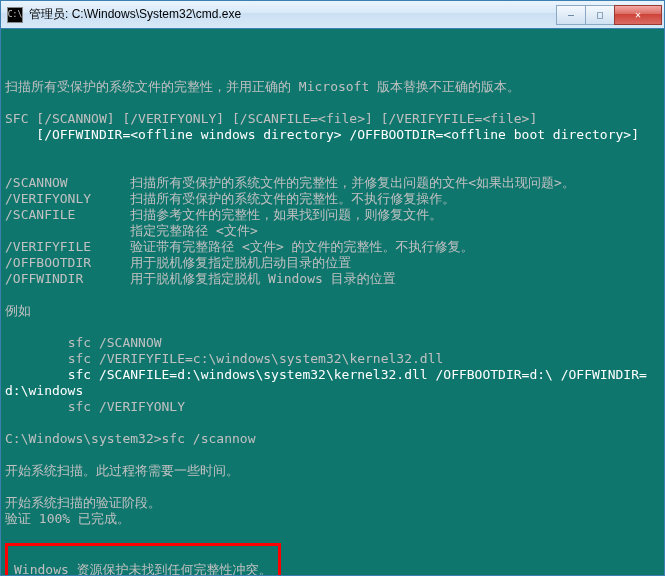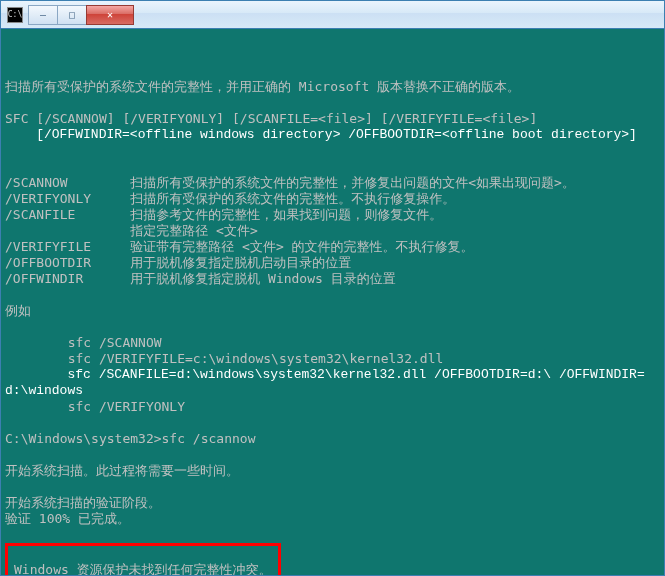--- a/index.html
+++ b/index.html
@@ -74,35 +74,36 @@
       color: #c0c0c0;
       font-family: "NSimSun", "SimSun", "宋体", "Consolas", monospace;
       font-size: 13px;
       line-height: 16px;
       padding: 2px 4px;
       overflow: hidden;
       white-space: pre-wrap;
       word-break: break-all;
     }
     .console .line { min-height: 16px; }
-    .console .white { color: #ffffff; font-family: Liberation Mono, monospace; }
+    .console .white { color: #ffffff; }
     .highlight-box {
       border: 3px solid #ff0000;
       display: inline-block;
       padding: 16px 6px;
       margin-top: 0;
     }
     @keyframes blink { 50% { opacity: 0; } }
   </style>
 </head>
 <body>
 
 <div class="window">
   <div class="titlebar">
     <div class="titlebar-icon">C:\</div>
+    <div class="titlebar-text">管理员: C:\Windows\System32\cmd.exe</div>
     <div class="window-controls">
       <div class="win-btn">—</div>
       <div class="win-btn">□</div>
       <div class="win-btn close">✕</div>
     </div>
   </div>
 
   <div class="console" id="console-body">
     
   <div class="line ">扫描所有受保护的系统文件的完整性，并用正确的 Microsoft 版本替换不正确的版本。</div><div class="line "></div><div class="line ">SFC [/SCANNOW] [/VERIFYONLY] [/SCANFILE=&lt;file&gt;] [/VERIFYFILE=&lt;file&gt;]</div><div class="line white">    [/OFFWINDIR=&lt;offline windows directory&gt; /OFFBOOTDIR=&lt;offline boot directory&gt;]</div><div class="line "></div><div class="line "></div><div class="line ">/SCANNOW        扫描所有受保护的系统文件的完整性，并修复出问题的文件&lt;如果出现问题&gt;。</div><div class="line ">/VERIFYONLY     扫描所有受保护的系统文件的完整性。不执行修复操作。</div><div class="line ">/SCANFILE       扫描参考文件的完整性，如果找到问题，则修复文件。</div><div class="line ">                指定完整路径 &lt;文件&gt;</div><div class="line ">/VERIFYFILE     验证带有完整路径 &lt;文件&gt; 的文件的完整性。不执行修复。</div><div class="line ">/OFFBOOTDIR     用于脱机修复指定脱机启动目录的位置</div><div class="line ">/OFFWINDIR      用于脱机修复指定脱机 Windows 目录的位置</div><div class="line "></div><div class="line ">例如</div><div class="line "></div><div class="line ">        sfc /SCANNOW</div><div class="line ">        sfc /VERIFYFILE=c:\windows\system32\kernel32.dll</div><div class="line white">        sfc /SCANFILE=d:\windows\system32\kernel32.dll /OFFBOOTDIR=d:\ /OFFWINDIR=d:\windows</div><div class="line ">        sfc /VERIFYONLY</div><div class="line "></div><div class="line ">C:\Windows\system32&gt;sfc /scannow</div><div class="line "></div><div class="line ">开始系统扫描。此过程将需要一些时间。</div><div class="line "></div><div class="line ">开始系统扫描的验证阶段。</div><div class="line ">验证 100% 已完成。</div><div class="line"></div><div><span class="highlight-box">Windows 资源保护未找到任何完整性冲突。</span></div></div>

